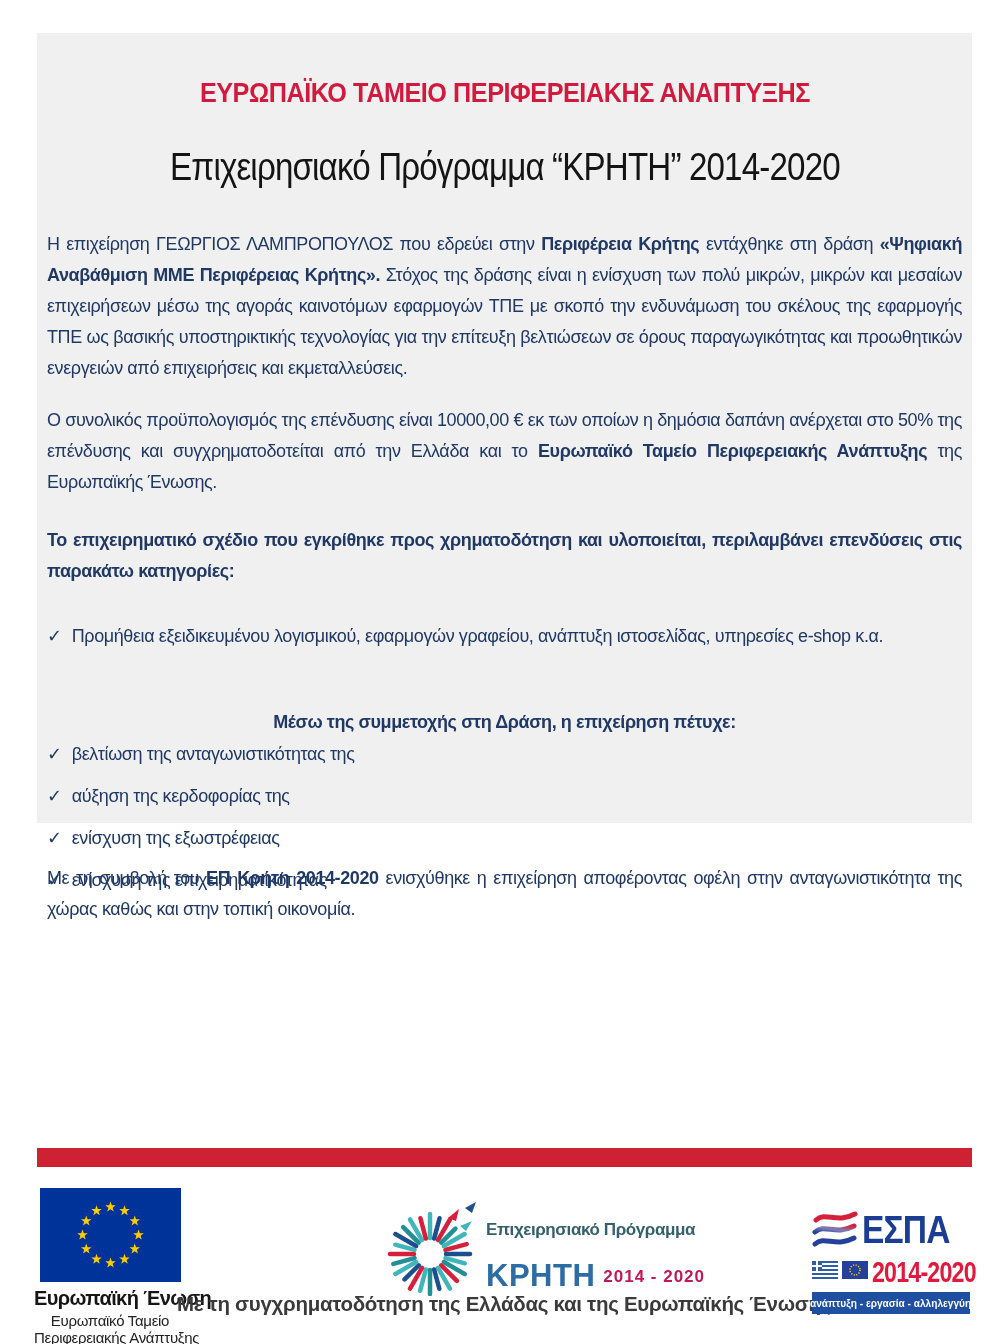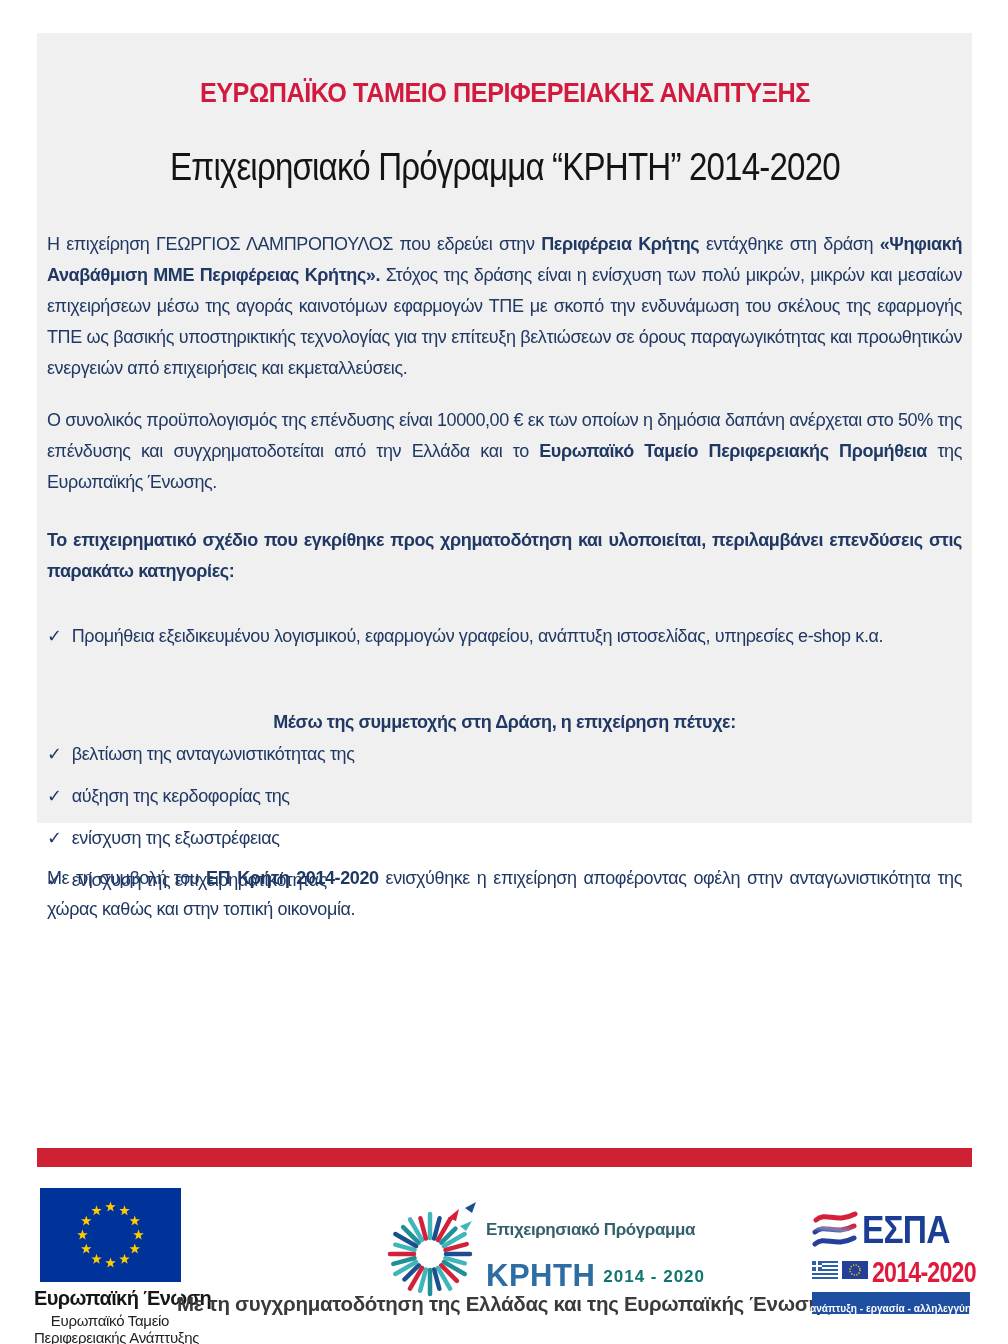--- a/index.html
+++ b/index.html
@@ -47,57 +47,57 @@
   .eu-line1 { margin-top:5px; font-size:20px; font-weight:700; color:#161616; letter-spacing:-.6px; white-space:nowrap; }
   .eu-line2 { margin-top:2px; font-size:15px; color:#222; letter-spacing:-.3px; white-space:nowrap; }
   .eu-line3 { font-size:15px; color:#222; letter-spacing:-.3px; white-space:nowrap; }
 
   
   .program-block { position:absolute; left:382px; top:1196px; display:flex; align-items:center; gap:4px; }
   .program-text { display:flex; flex-direction:column; margin-top:18px; }
   .program-label { color:#34606b; font-size:17px; font-weight:700; letter-spacing:-.4px; white-space:nowrap; }
   .program-nameline { display:flex; align-items:baseline; gap:8px; margin-top:18px; }
   .program-name { color:#2e6da4; font-size:31px; font-weight:700; letter-spacing:.5px; }
-  .program-years { color:#0f766e; font-size:17px; font-weight:700; letter-spacing:1px; position:relative; top:-4px; }
+  .program-years { color:#be185d; font-size:17px; font-weight:700; letter-spacing:1px; position:relative; top:-4px; }
 
   .cofinancing {
     position:absolute; left:154px; top:1292px; width:700px; text-align:center;
     color:#3a3a3a; font-size:20.5px; font-weight:700; letter-spacing:-.3px; white-space:nowrap;
   }
 
   
   .espa-block { position:absolute; left:812px; top:1210px; width:158px; }
   .espa-row1 { display:flex; align-items:flex-start; gap:4px; }
   .espa-name { color:#1c3d94; font-size:39px; font-weight:700; letter-spacing:-1px; line-height:40px;
                display:inline-block; transform:scaleX(.86); transform-origin:left; }
   .espa-row2 { display:flex; align-items:center; gap:4px; margin-top:2px; }
   .espa-years { color:#e01a3c; font-size:29px; font-weight:700; letter-spacing:-1px; line-height:28px;
                 display:inline-block; transform:scaleX(.8); transform-origin:left; white-space:nowrap; }
-  .espa-banner { margin-top:6px; background:#1e4fa0; height:22px; display:flex; align-items:flex-end; justify-content:center; }
+  .espa-banner { margin-top:6px; background:#1e4fa0; height:22px; display:flex; align-items:center; justify-content:center; }
   .espa-motto { color:#ffffff; font-size:11.5px; font-weight:700; white-space:nowrap;
                 display:inline-block; transform:scaleX(.88); }
 </style>
 </head>
 <body>
 
 <div class="page">
 
   <div class="card">
 
     <div class="abs title-red">
       <span class="squish">ΕΥΡΩΠΑΪΚΟ ΤΑΜΕΙΟ ΠΕΡΙΦΕΡΕΙΑΚΗΣ ΑΝΑΠΤΥΞΗΣ</span>
     </div>
 
     <div class="abs title-black">
       <span class="squish">Επιχειρησιακό Πρόγραμμα “ΚΡΗΤΗ” 2014-2020</span>
     </div>
 
     <p class="abs para p1"><span>Η επιχείρηση ΓΕΩΡΓΙΟΣ ΛΑΜΠΡΟΠΟΥΛΟΣ που εδρεύει στην </span><b>Περιφέρεια Κρήτης</b><span> εντάχθηκε στη δράση </span><b>«Ψηφιακή Αναβάθμιση ΜΜΕ Περιφέρειας Κρήτης». </b><span>Στόχος της δράσης είναι η ενίσχυση των πολύ μικρών, μικρών και μεσαίων επιχειρήσεων μέσω της αγοράς καινοτόμων εφαρμογών ΤΠΕ με σκοπό την ενδυνάμωση του σκέλους της εφαρμογής ΤΠΕ ως βασικής υποστηρικτικής τεχνολογίας για την επίτευξη βελτιώσεων σε όρους παραγωγικότητας και προωθητικών ενεργειών από επιχειρήσεις και εκμεταλλεύσεις.</span></p>
 
-    <p class="abs para p2"><span>Ο συνολικός προϋπολογισμός της επένδυσης είναι 10000,00  € εκ των οποίων η δημόσια δαπάνη ανέρχεται στο 50% της επένδυσης και συγχρηματοδοτείται από την Ελλάδα και το </span><b>Ευρωπαϊκό Ταμείο Περιφερειακής Προμήθεια</b><span> της Ευρωπαϊκής Ένωσης.</span></p>
+    <p class="abs para p2"><span>Ο συνολικός προϋπολογισμός της επένδυσης είναι 10000,00  € εκ των οποίων η δημόσια δαπάνη ανέρχεται στο 50% της επένδυσης και συγχρηματοδοτείται από την Ελλάδα και το </span><b>Ευρωπαϊκό Ταμείο Περιφερειακής Ανάπτυξης</b><span> της Ευρωπαϊκής Ένωσης.</span></p>
 
     <p class="abs para p3">Το επιχειρηματικό σχέδιο που εγκρίθηκε προς χρηματοδότηση και υλοποιείται, περιλαμβάνει επενδύσεις στις παρακάτω κατηγορίες:</p>
 
     <div class="abs para bullet-row bullet1">
       <span class="check">✓</span>
       <span>Προμήθεια εξειδικευμένου λογισμικού, εφαρμογών γραφείου, ανάπτυξη ιστοσελίδας, υπηρεσίες e-shop κ.α.</span>
     </div>
 
     <p class="abs para ach-head">Μέσω της συμμετοχής στη Δράση, η επιχείρηση  πέτυχε:</p>
 

